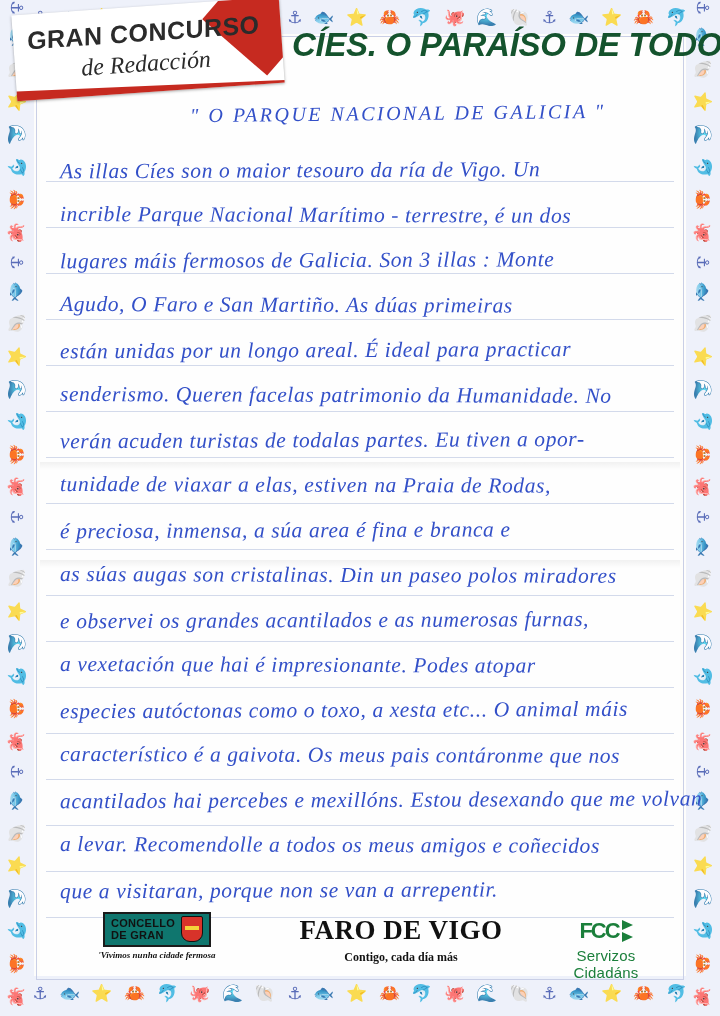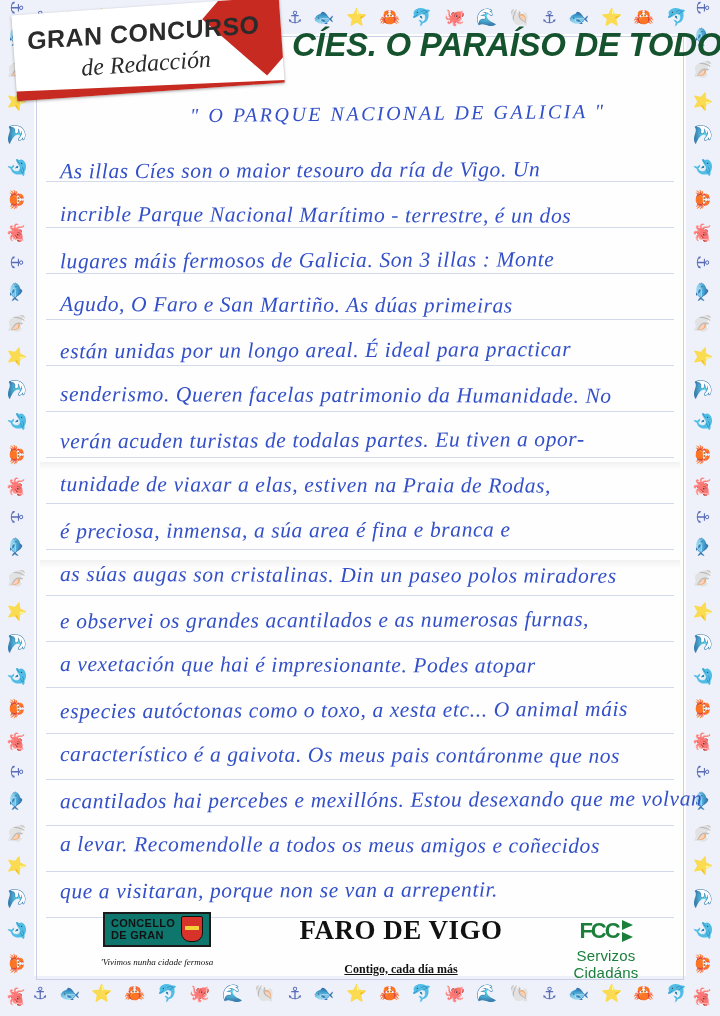--- a/index.html
+++ b/index.html
@@ -229,43 +229,42 @@
     position: relative;
   }
   .concello-shield::after {
     content: "";
     position: absolute;
     left: 3px; top: 9px;
     width: 14px; height: 4px;
     background: #f4d23a;
   }
   .concello-slogan {
-    margin-top: 10px;
-    font-family: "Liberation Serif", serif;
-    font-style: italic;
-    font-weight: normal;
+    margin-top: 3px;
+    font-family: "Liberation Serif", serif;
+    font-style: italic;
+    font-weight: bold;
     font-size: 9px;
     color: #111;
   }
 
   .faro-title {
     font-family: "Liberation Serif", serif;
     font-weight: bold;
     font-size: 27px;
     letter-spacing: .5px;
     color: #111;
     line-height: 28px;
   }
   .faro-sub {
     font-family: "Liberation Serif", serif;
     font-weight: bold;
     font-size: 12px;
     color: #111;
-    margin-top: 18px;
-    text-decoration: underline;
+    margin-top: 6px;
   }
 
   .fcc-logo {
     display: inline-flex;
     align-items: center;
     gap: 3px;
   }
   .fcc-text {
     font-family: "Liberation Sans", sans-serif;
     font-weight: bold;

